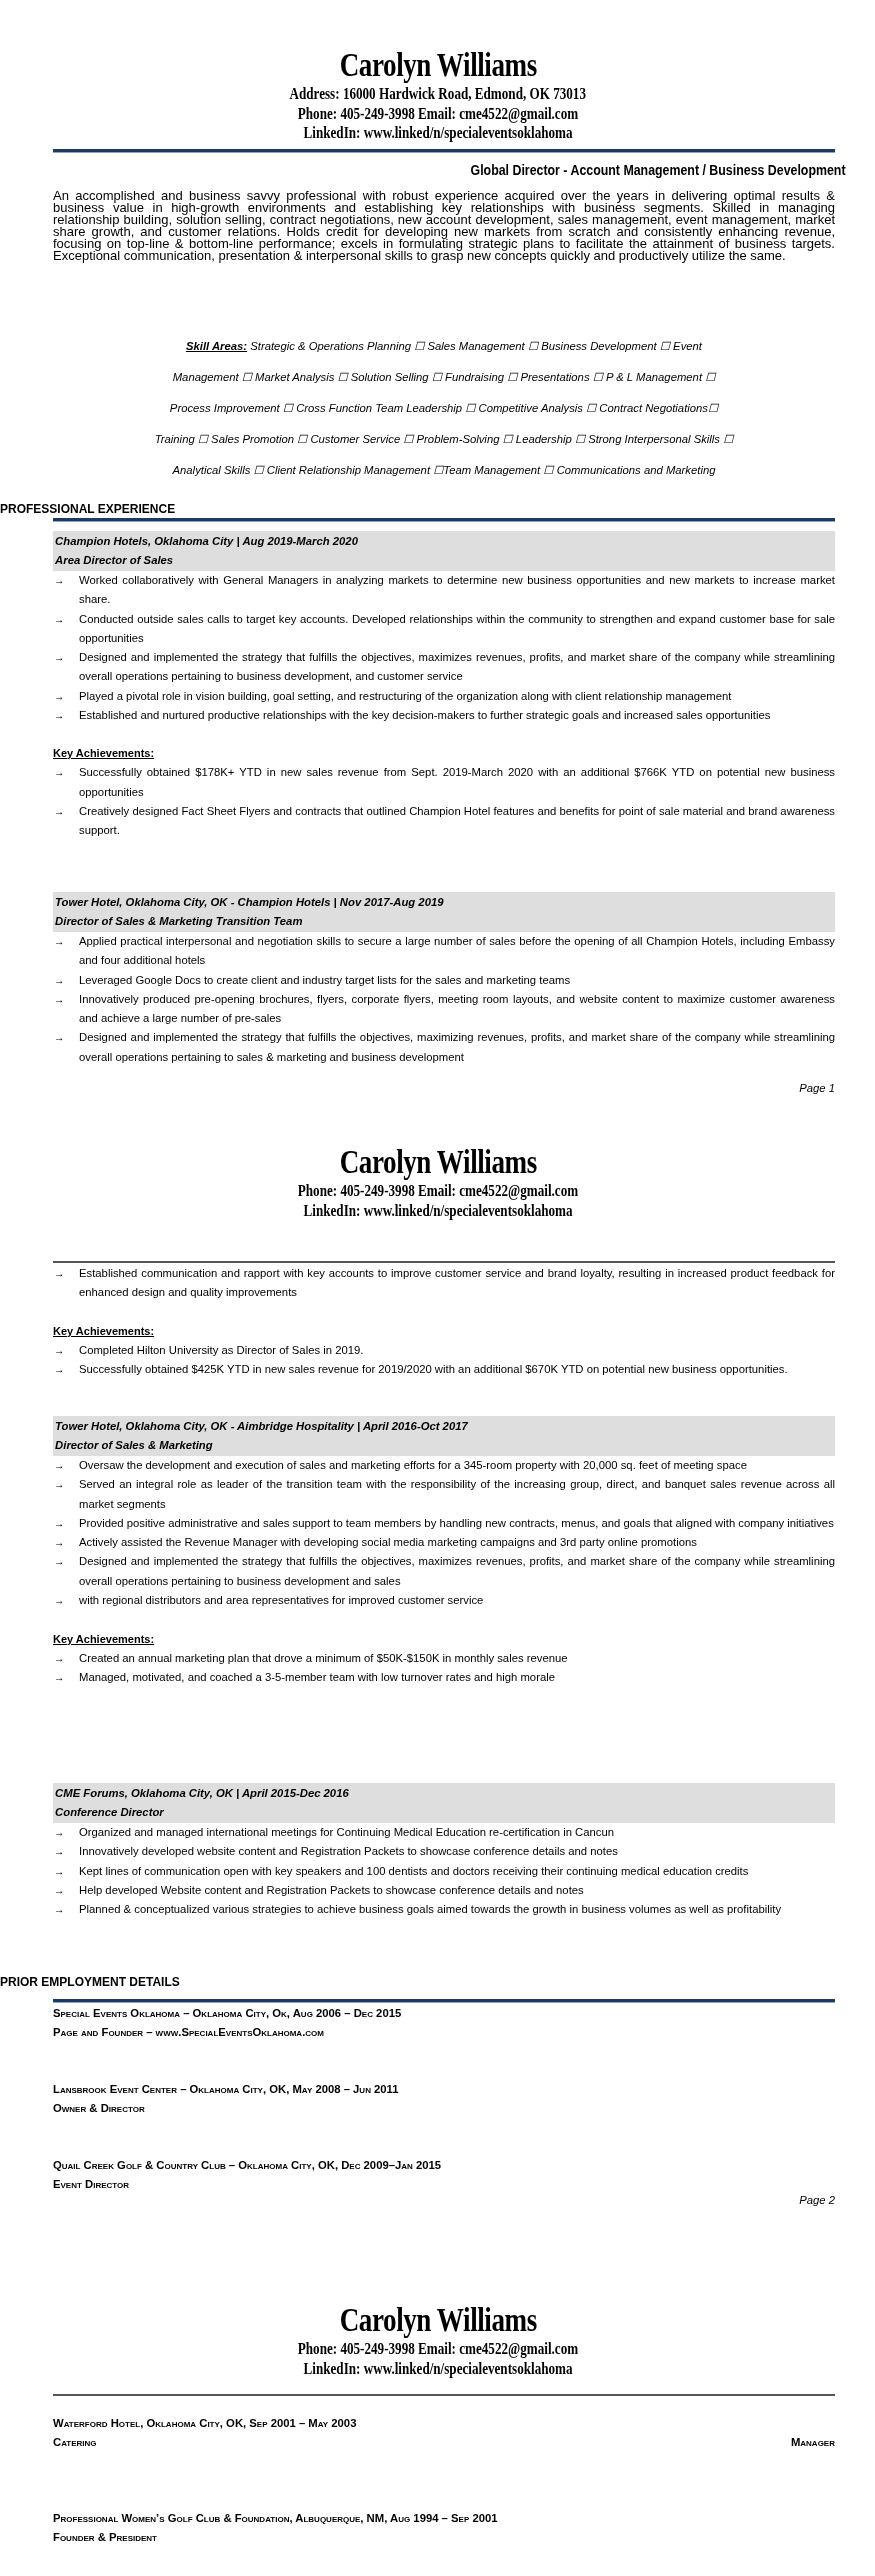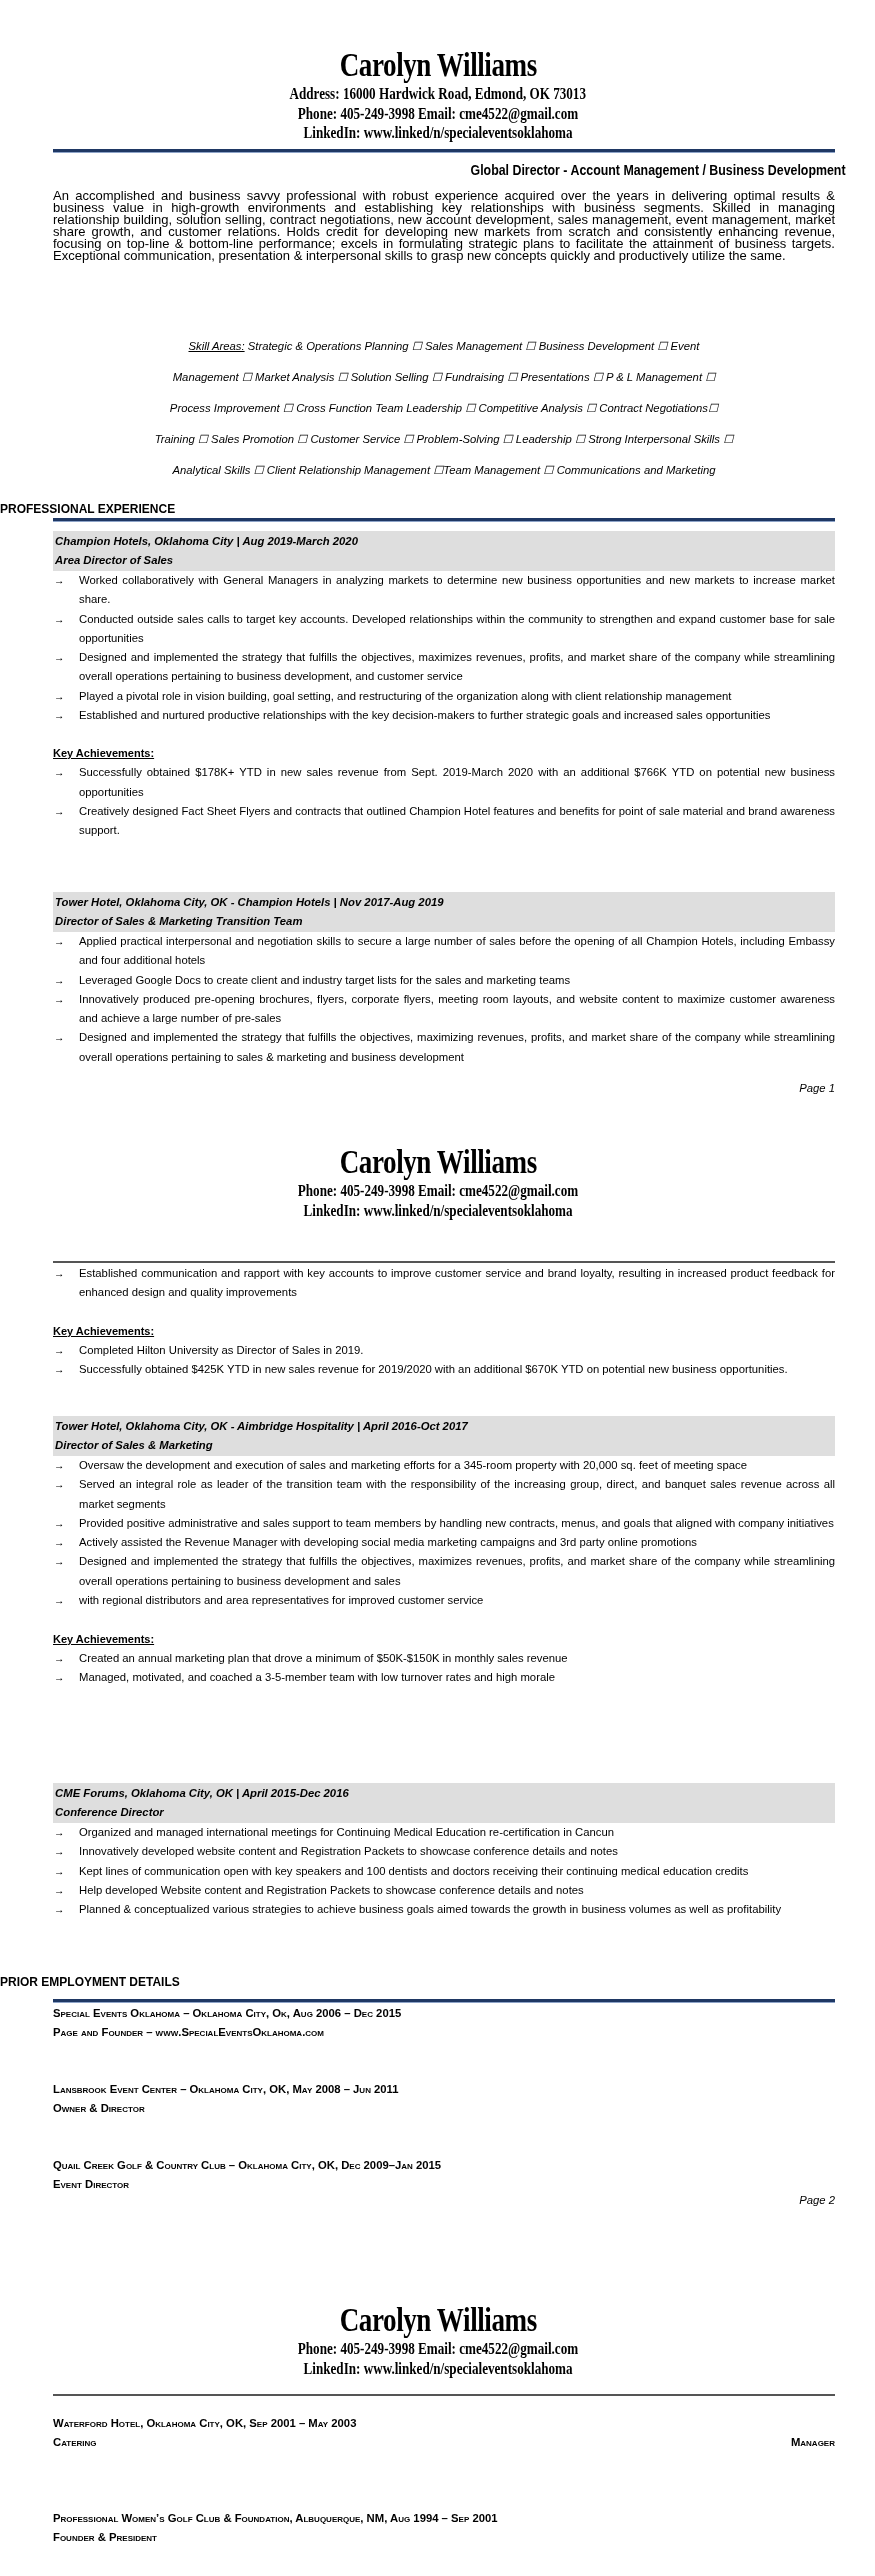--- a/index.html
+++ b/index.html
@@ -11,21 +11,21 @@
   .hdr .name { font-size: 33px; line-height: 37px; letter-spacing: -0.5px; transform: scaleX(0.82); display: inline-block; }
   .hdr .line { font-size: 16px; line-height: 19.6px; transform: scaleX(0.82); display: inline-block; }
   .hdr-block { position: absolute; left: 0; width: 876px; text-align: center; }
   .hdr-block div { text-align: center; }
   .navy-rule { position: absolute; left: 53px; width: 782px; height: 3.6px; background: #1f3864; border-bottom: 0.5px solid #8ea4c8; }
   .gray-rule { position: absolute; left: 53px; width: 782px; height: 1.5px; background: #555; }
   .title { position: absolute; left: 0; width: 876px; text-align: right; font-weight: bold; font-size: 14.4px; line-height: 17.5px; }
   .title span { display: inline-block; transform: scaleX(0.86); }
   .summary { font-size: 13px; line-height: 12px; text-align: justify; }
   .skills { font-size: 11.3px; line-height: 31px; text-align: center; font-style: italic; }
-  .skills .lbl { font-weight: normal; text-decoration: underline; }
+  .skills .lbl { font-weight: bold; text-decoration: underline; }
   .sec-head { position: absolute; left: 0; width: 876px; text-align: left; font-weight: bold; font-size: 12px; line-height: 14.4px; }
   .band { background: #dedede; padding: 1px 2.1px; font-weight: bold; font-style: italic; font-size: 11.3px; line-height: 19px; }
   ul.arrows { list-style: none; }
   ul.arrows li { position: relative; padding-left: 26px; font-size: 11.3px; line-height: 19.3px; text-align: justify; }
   ul.arrows li .arr { position: absolute; left: 1px; top: 0; font-size: 10.3px; }
   .ka { font-weight: bold; text-decoration: underline; font-size: 11px; line-height: 19px; }
   .page-num { position: absolute; right: 41px; font-style: italic; font-size: 11.3px; }
   .prior .item { font-weight: bold; font-variant: small-caps; font-size: 11.3px; line-height: 19px; }
   .prior .gap { height: 38px; }
   .row-lr { display: flex; justify-content: space-between; }

